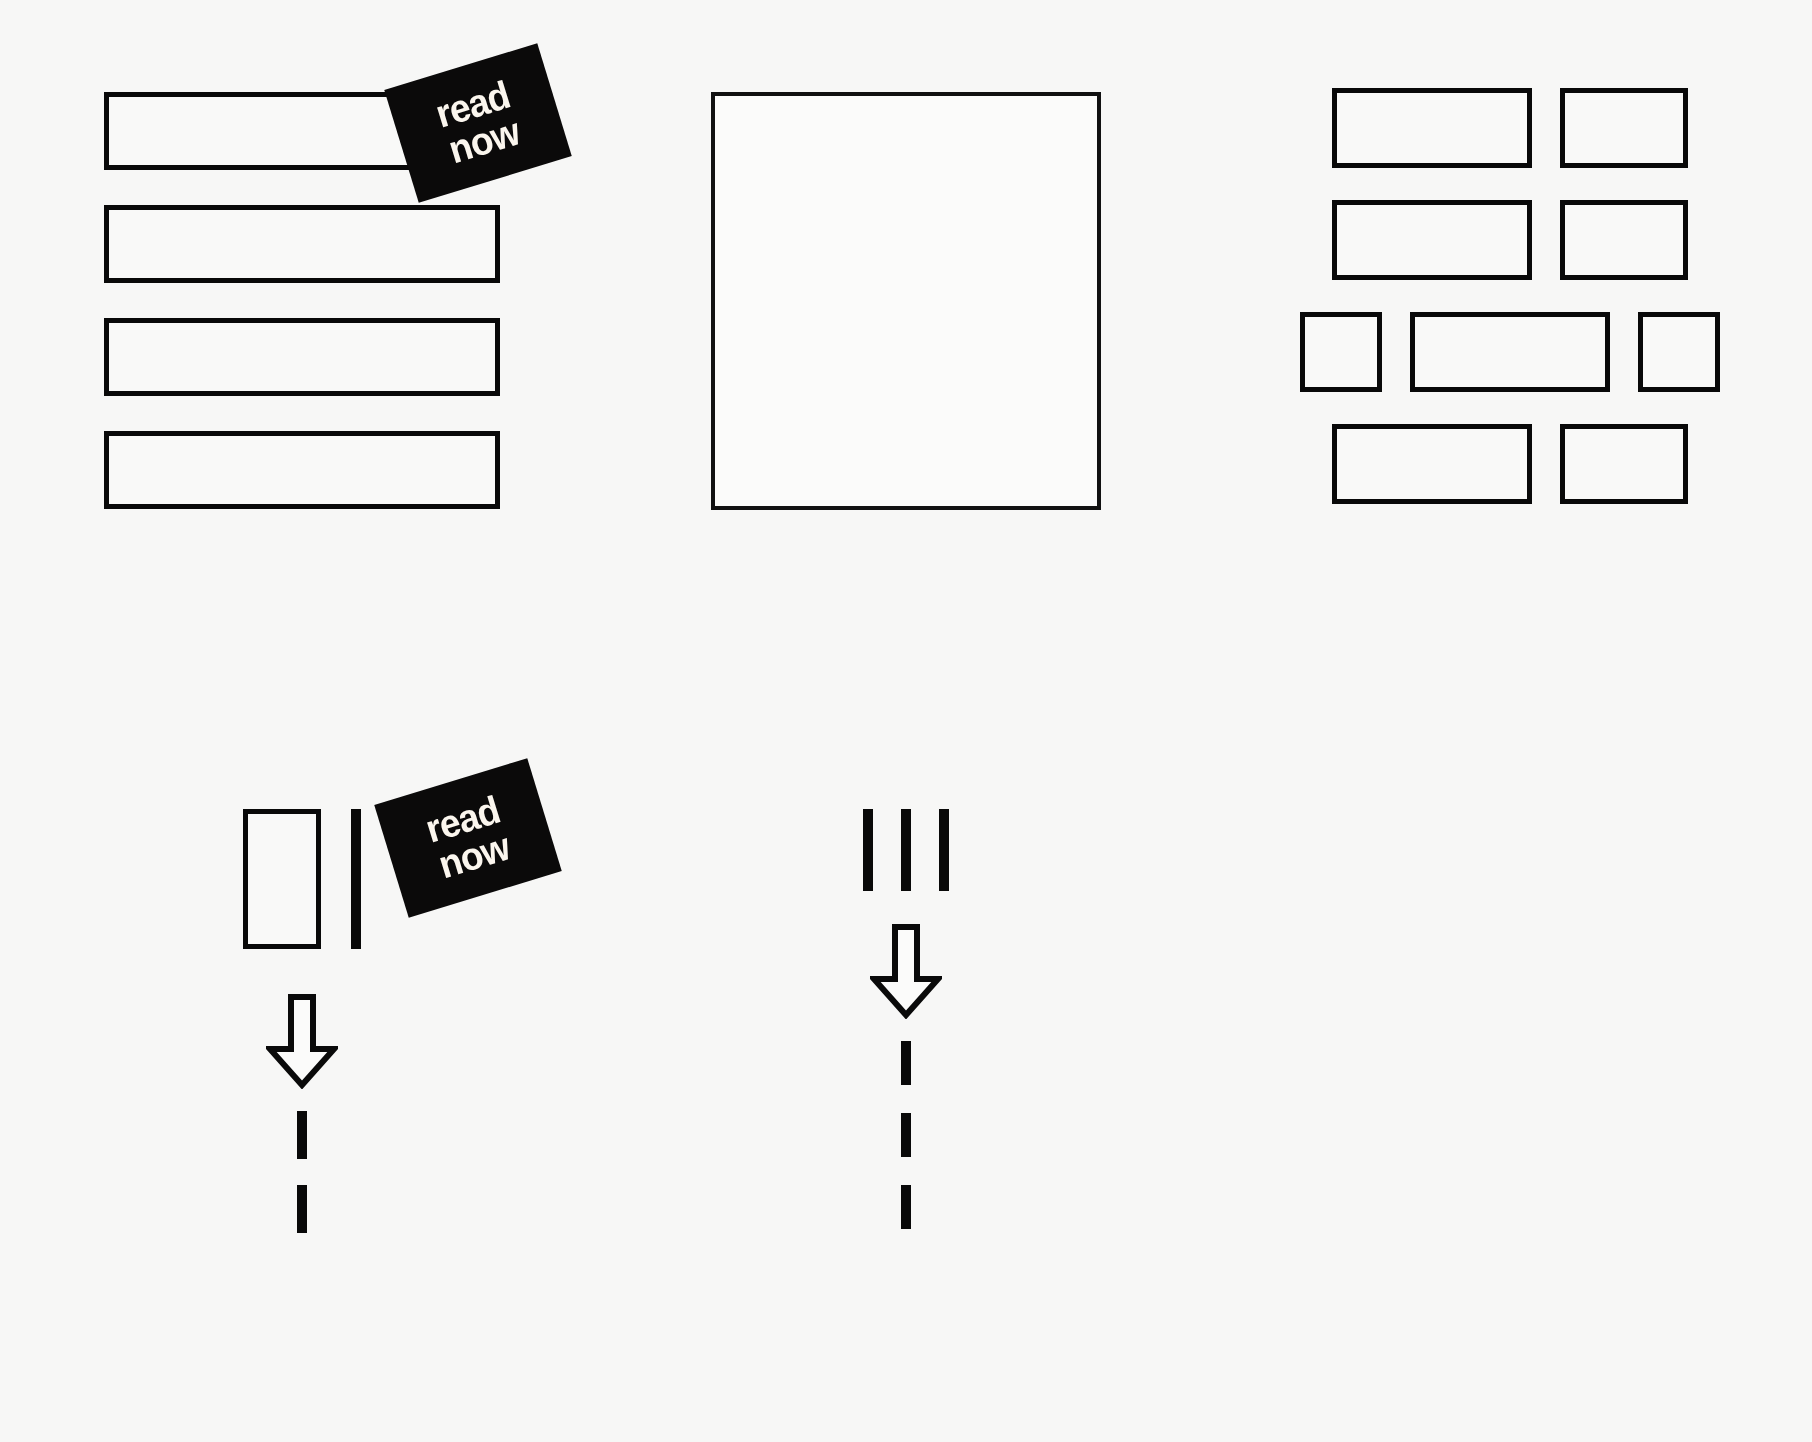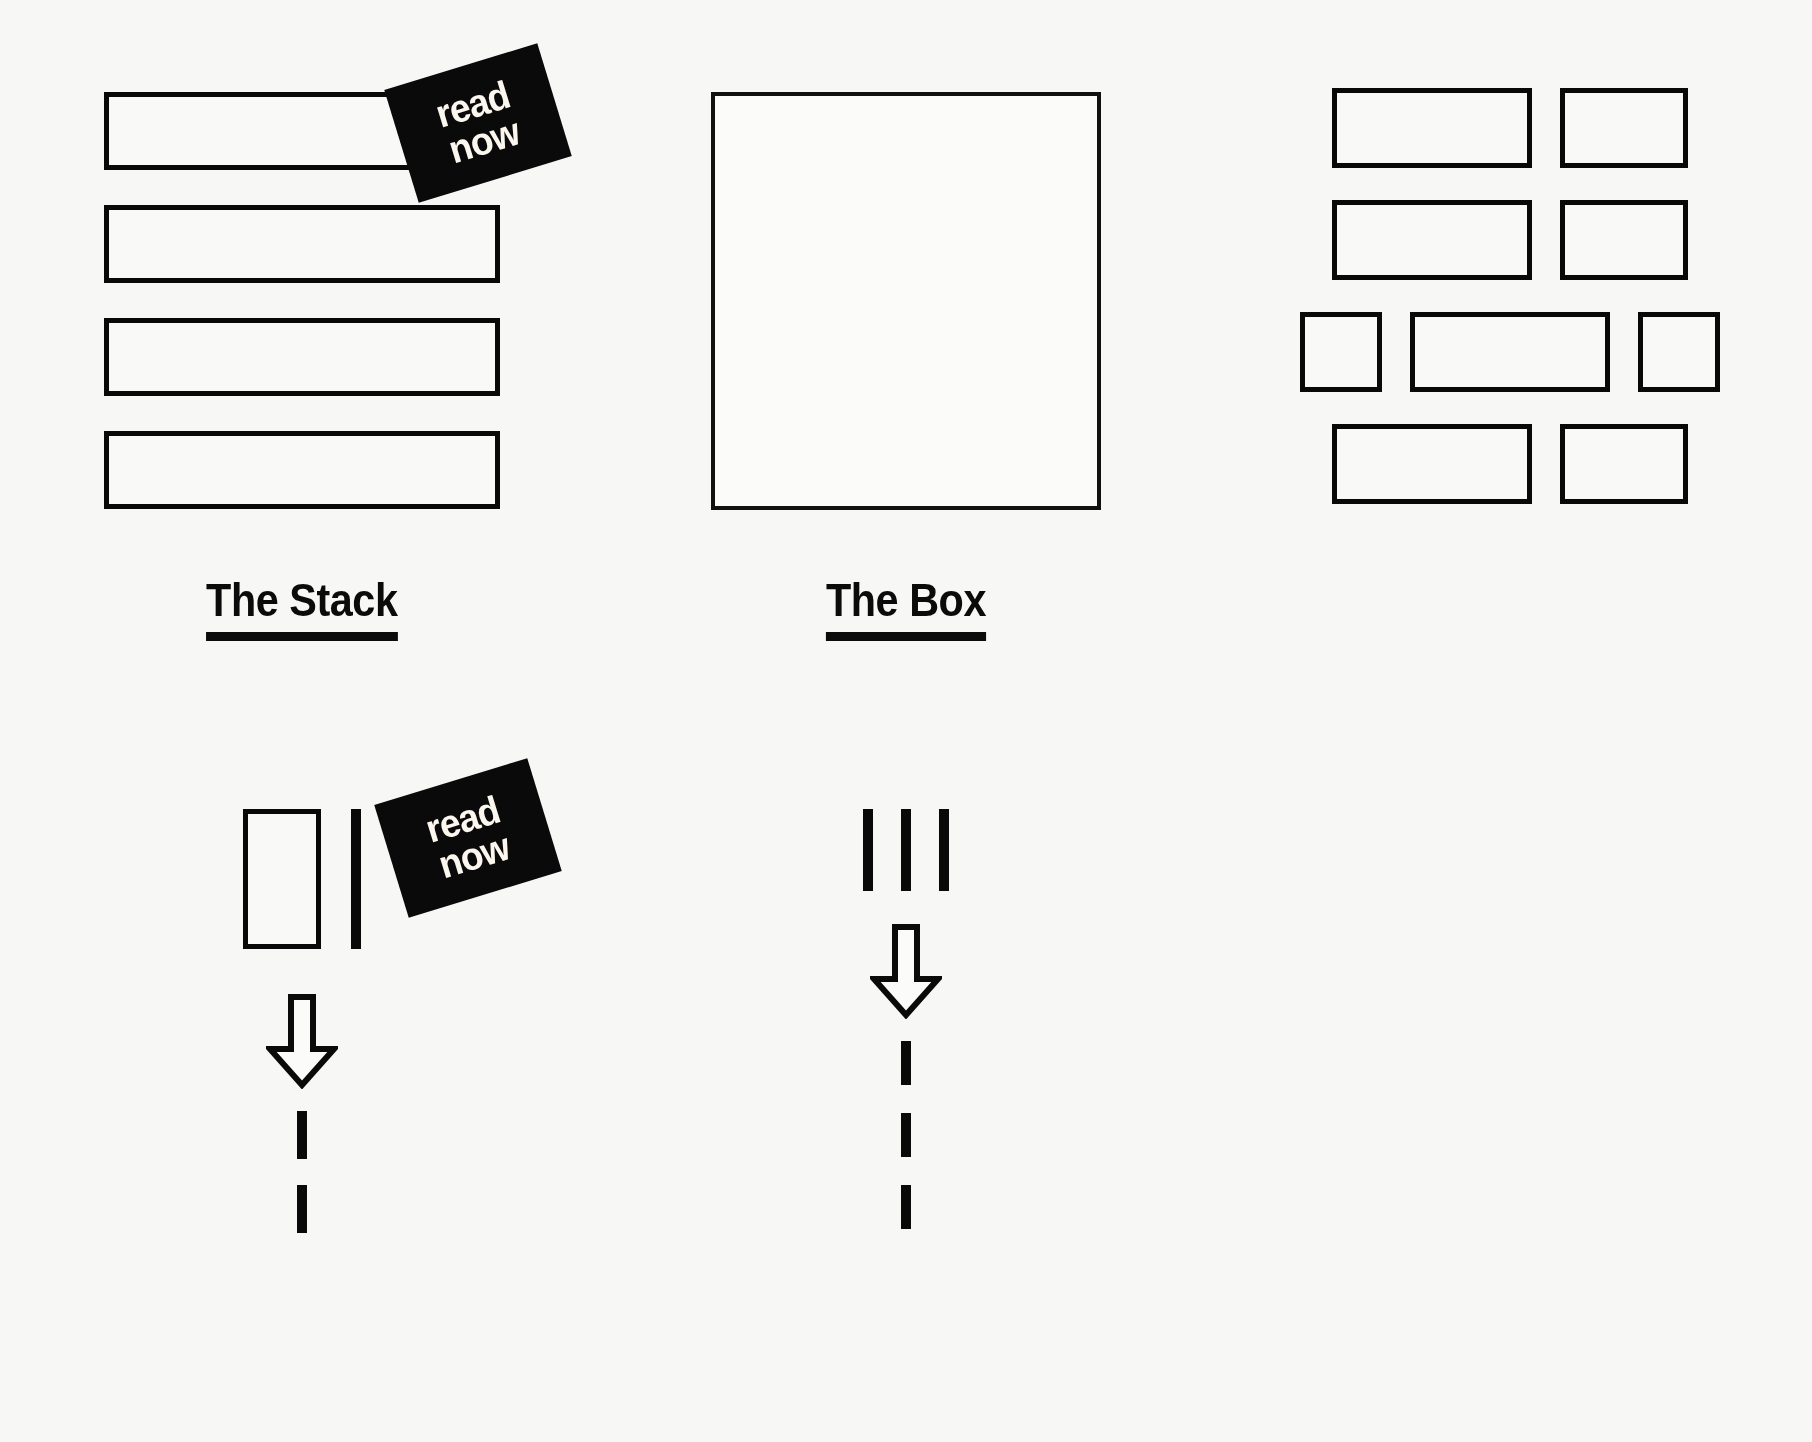--- a/index.html
+++ b/index.html
@@ -215,31 +215,25 @@
     <div class="figure stack">
       <div class="bx"></div>
       <div class="bx"></div>
       <div class="bx"></div>
       <div class="bx"></div>
       <div class="sticker sticker-stack">
         <span>read</span>
         <span>now</span>
       </div>
     </div>
-    <div class="caption-wrap cap-r1">
-      <div class="caption">The Stack</div>
-    </div>
   </div>
 
   <div class="panel panel-row-1">
     <div class="figure boxfig">
       <div class="bx-thin"></div>
-    </div>
-    <div class="caption-wrap cap-r1">
-      <div class="caption">The Box</div>
     </div>
   </div>
 
 
   <div class="panel panel-row-2">
     <div class="figure cluster">
       <div class="crow">
         <div class="bx cw-lg"></div>
         <div class="bx cw-md"></div>
       </div>

